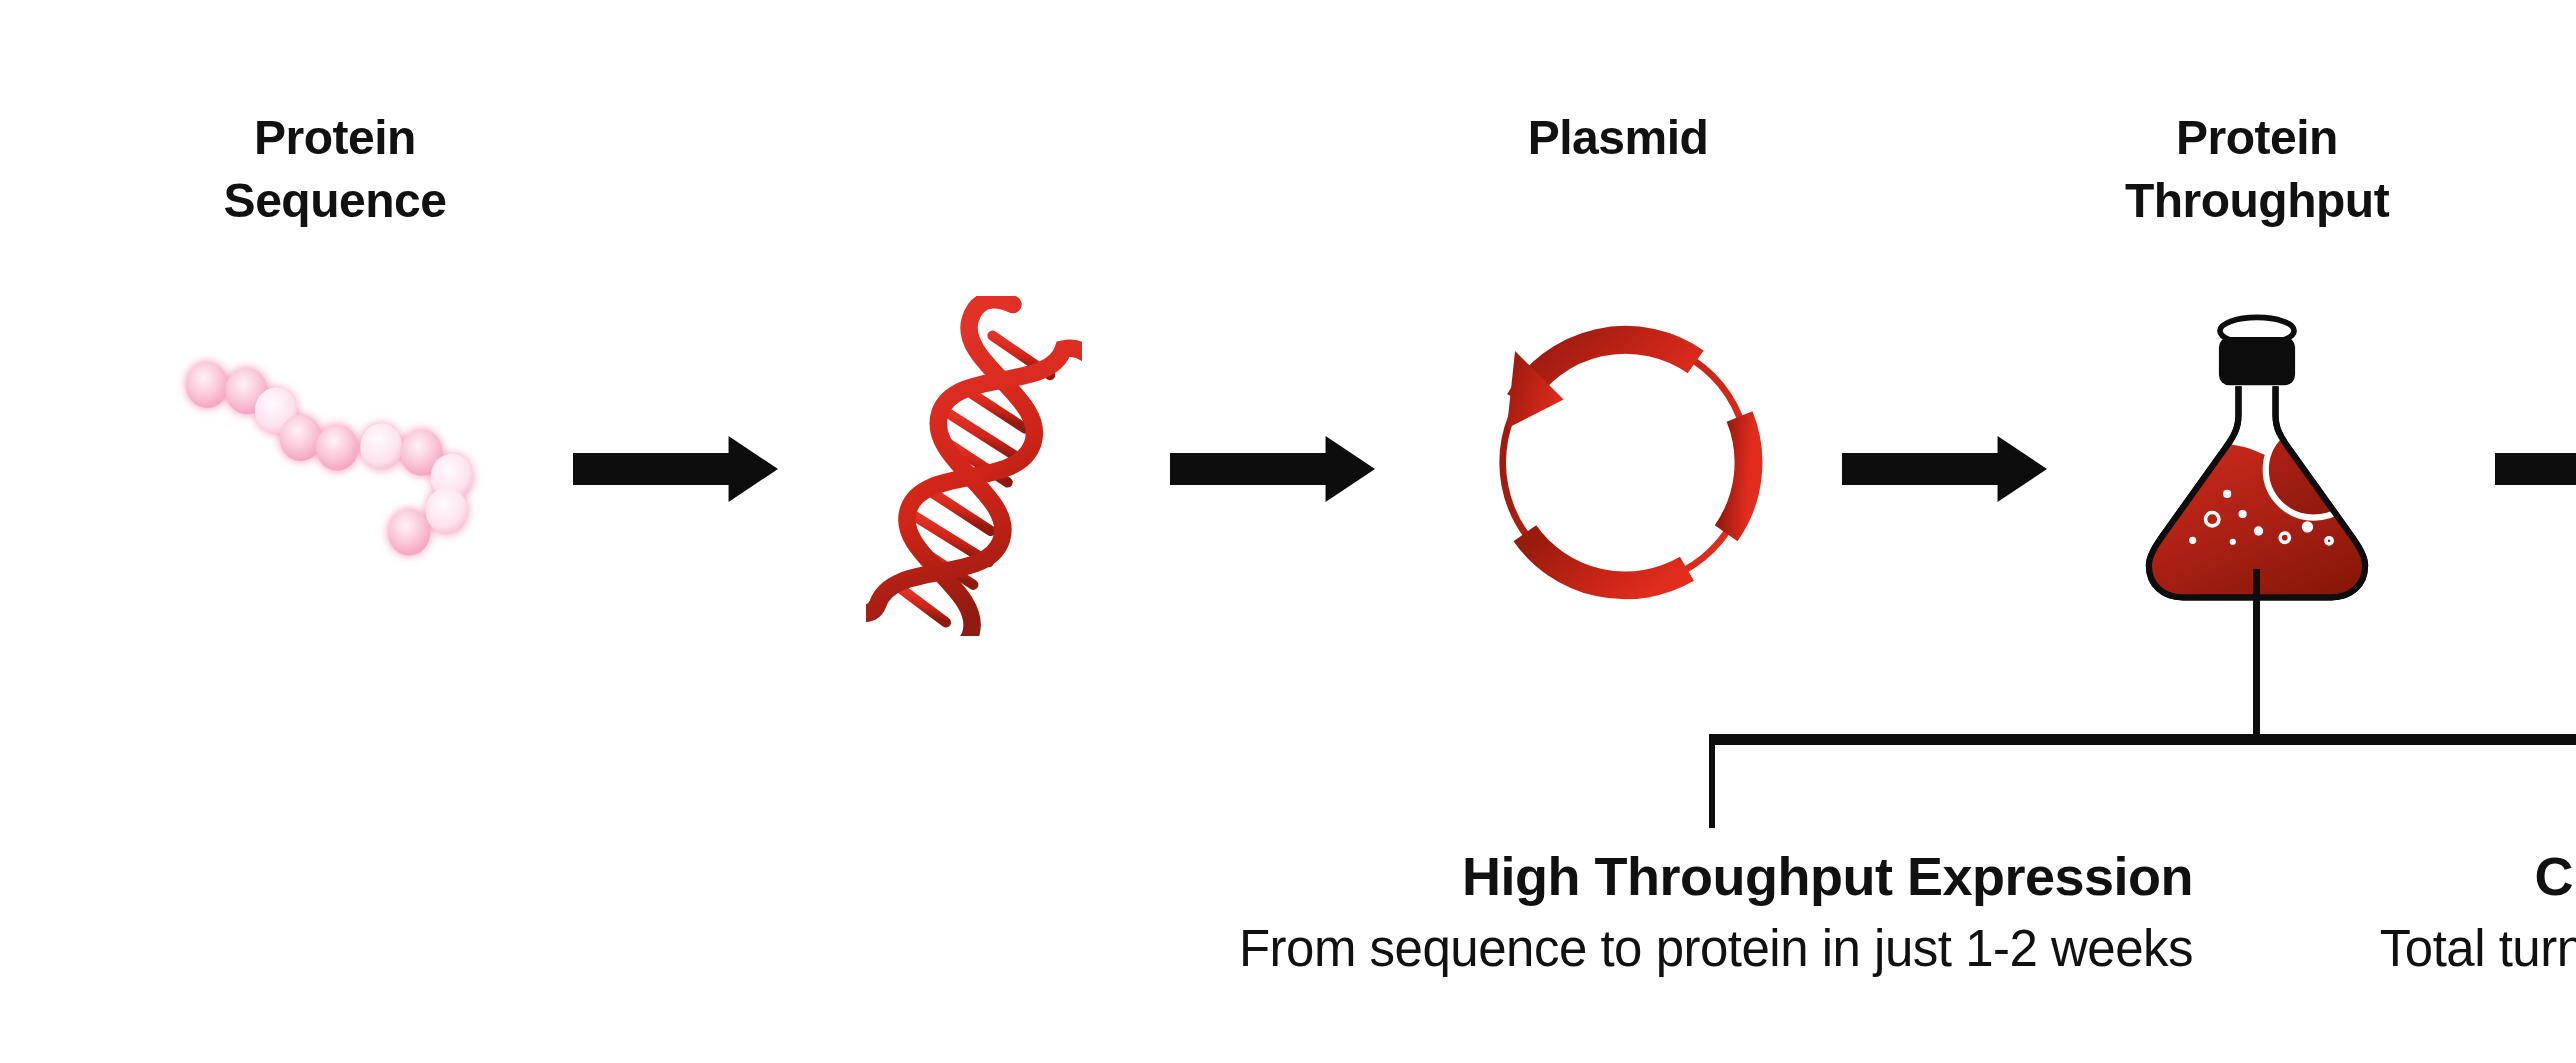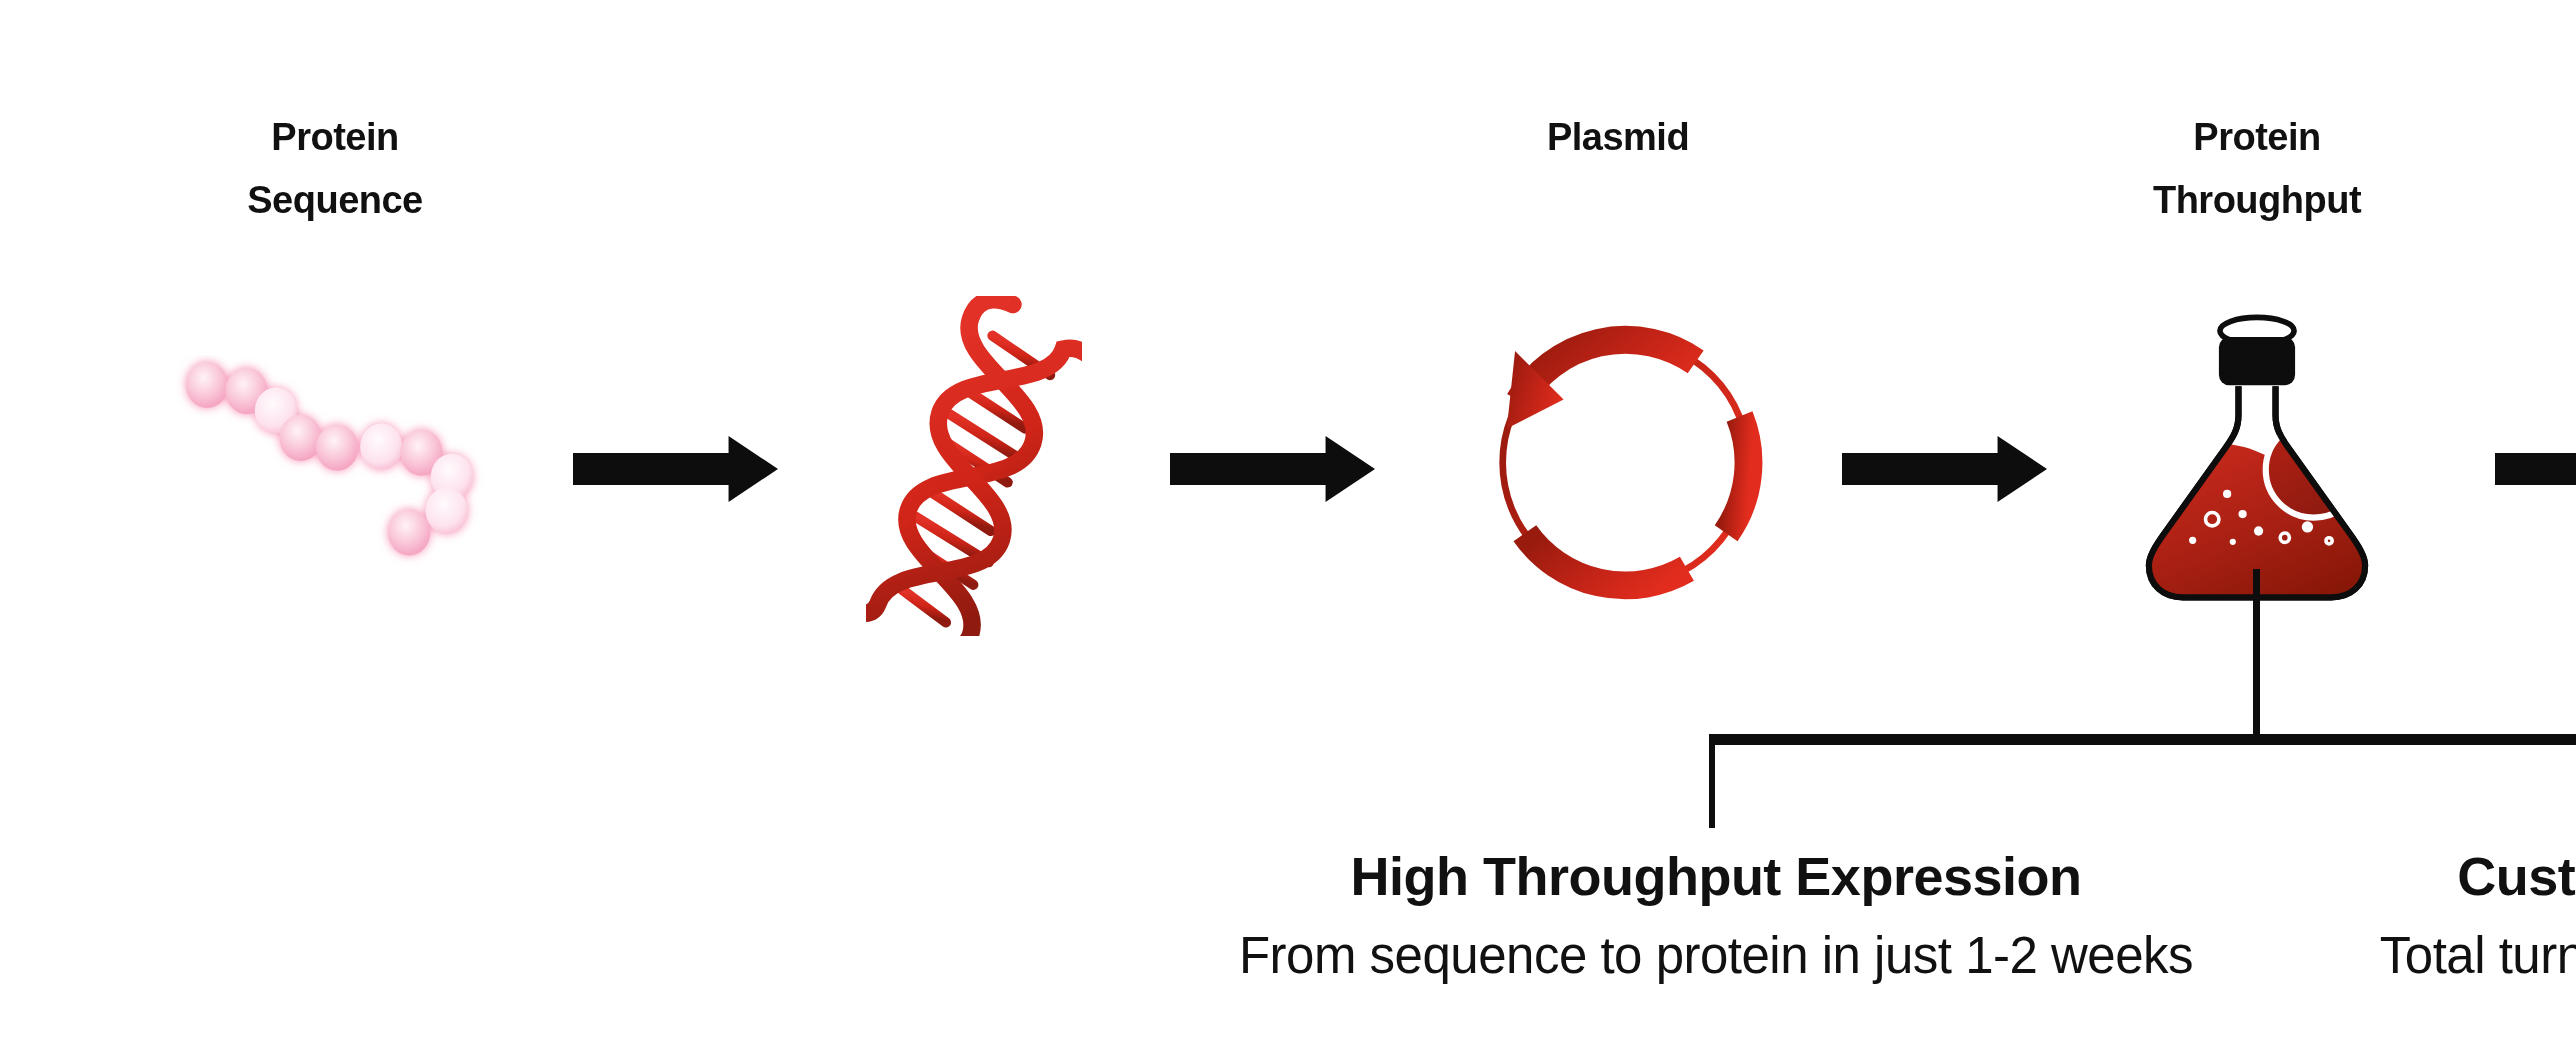--- a/index.html
+++ b/index.html
@@ -2,32 +2,32 @@
 <html style="font-size:8.2px"><head>
 <meta charset="utf-8">
 <style>
   html,body{margin:0;padding:0;background:#ffffff;}
   #canvas{
     position:relative;width:3827px;height:1064px;background:#ffffff;overflow:hidden;
     font-family:"Liberation Sans",sans-serif;color:#0d0d0d;
   }
   .step-label{
     position:absolute;top:106px;transform:translateX(-50%);
-    text-align:center;font-weight:700;font-size:38px;line-height:63px;
+    text-align:center;font-weight:700;font-size:48px;line-height:63px;
     letter-spacing:-0.5px;white-space:nowrap;color:#111111;
   }
   .step-label span{display:block;}
   .icon{position:absolute;}
   .flow-arrow{position:absolute;top:436px;width:205px;height:66px;}
   .bracket{position:absolute;background:#0d0d0d;}
   .annotation{
-    position:absolute;transform:translateX(-50%);text-align:center;white-space:nowrap;color:#111111;
+    position:absolute;transform:translateX(-50%);text-align:right;white-space:nowrap;color:#111111;
   }
   .annotation .ann-title{display:block;font-weight:700;font-size:54px;letter-spacing:-0.5px;}
-  .annotation .ann-sub{display:block;font-weight:400;font-size:51px;margin-top:19px;letter-spacing:-0.5px;}
+  .annotation .ann-sub{display:block;font-weight:400;font-size:51px;margin-top:12px;letter-spacing:-0.5px;}
 </style>
 </head>
 <body>
 
 <div id="canvas">
 
   <div class="step-label" style="left:335px">
     <span>Protein</span>
     <span>Sequence</span>
   </div>

